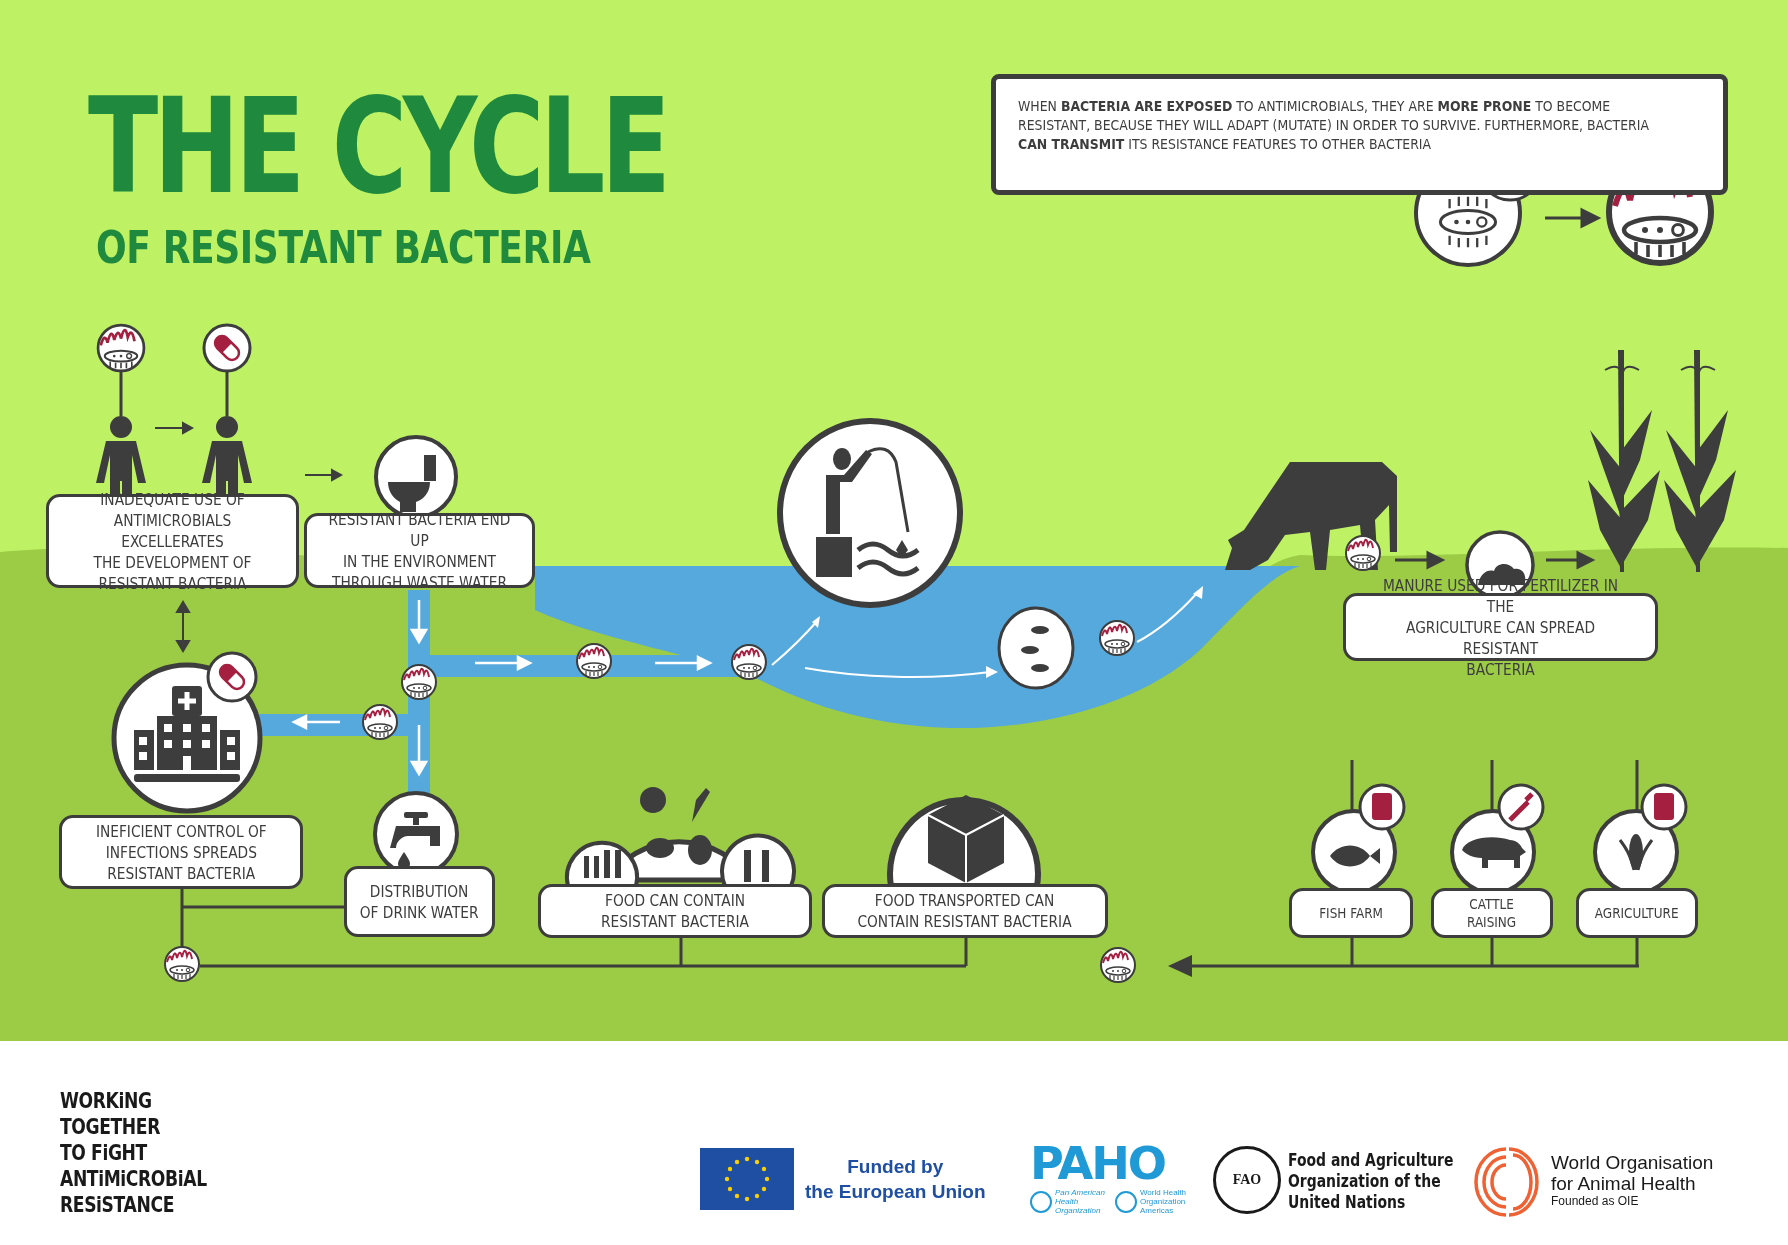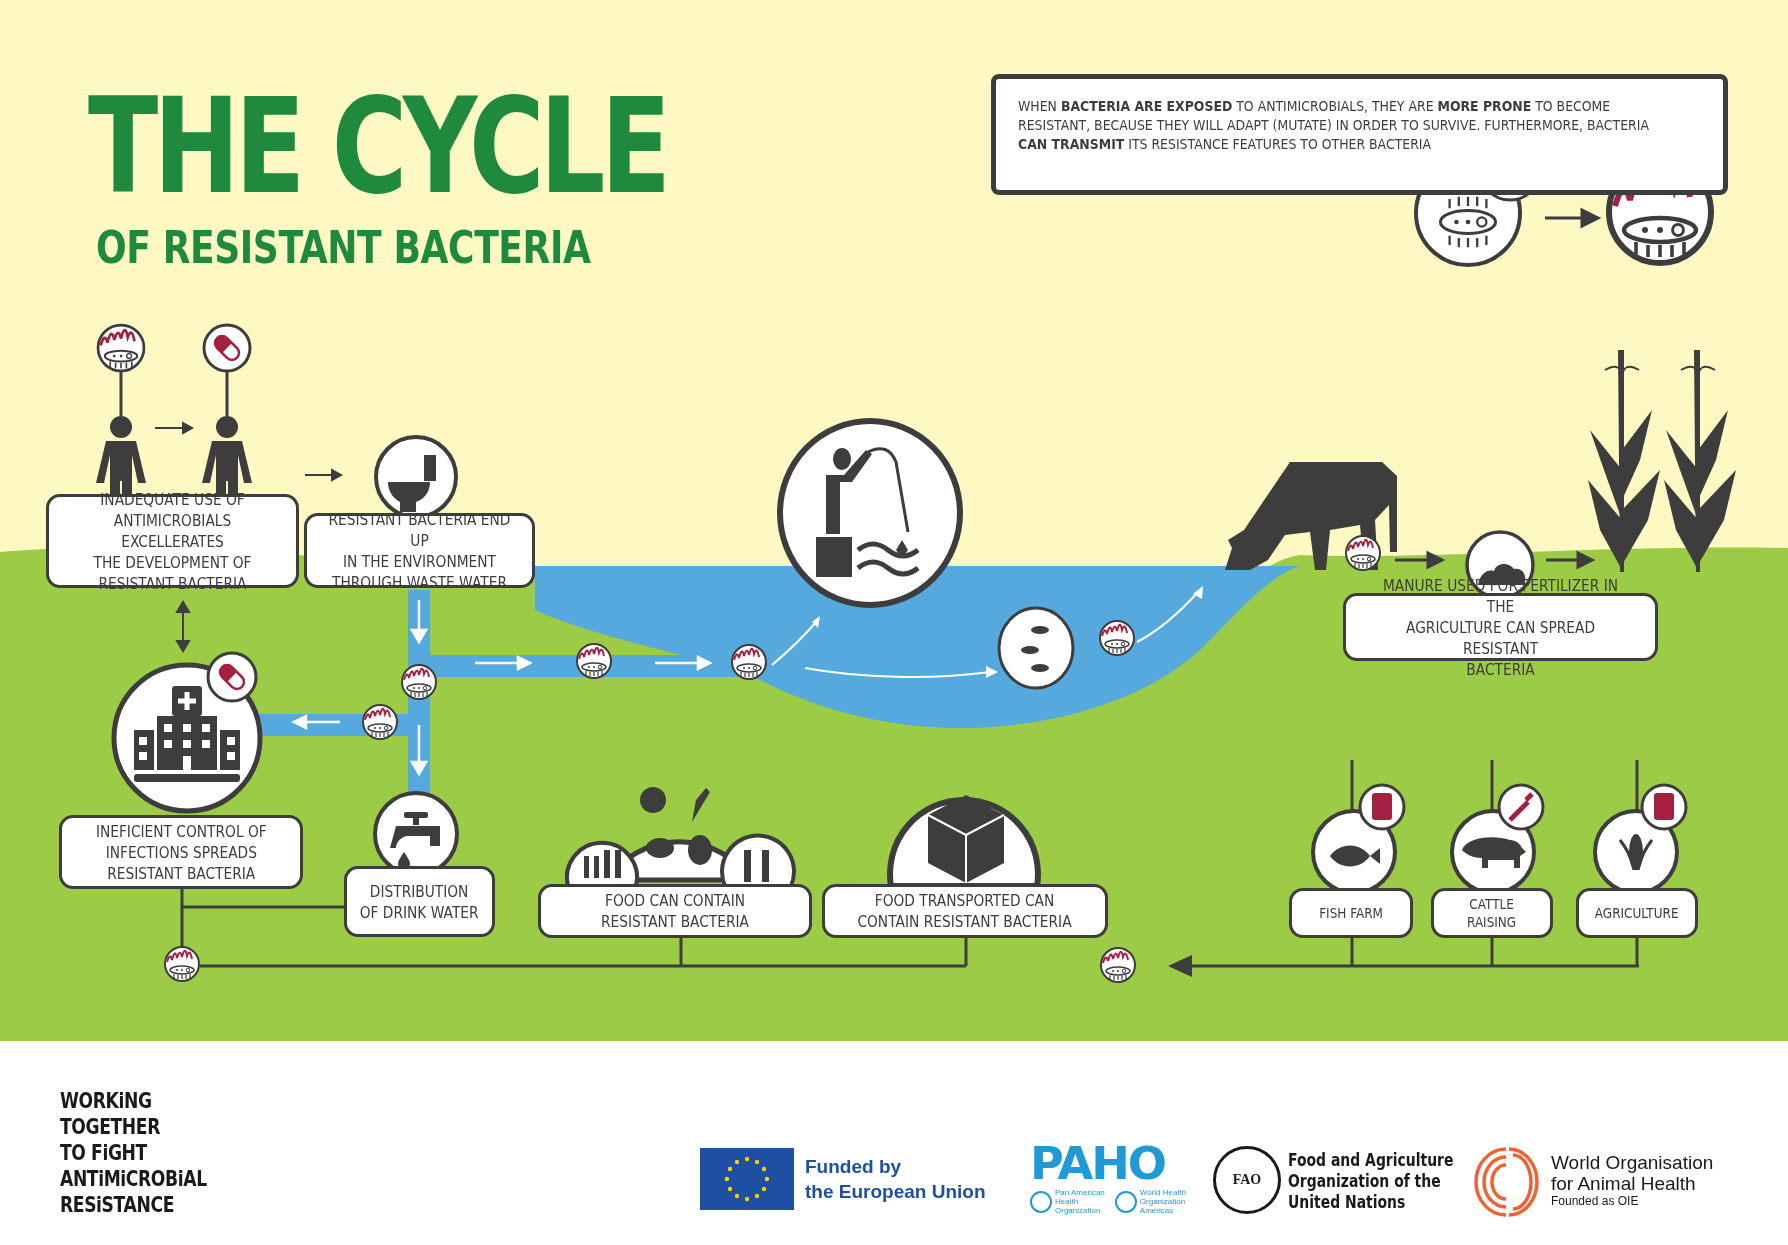--- a/index.html
+++ b/index.html
@@ -1,18 +1,18 @@
 <!DOCTYPE html>
 <html><head>
 <meta charset="utf-8">
 <style>
   * { box-sizing: border-box; margin: 0; padding: 0; }
   html, body { width: 1788px; height: 1245px; overflow: hidden; background: #ffffff; }
   body { position: relative; font-family: "Liberation Sans", "DejaVu Sans", sans-serif; color: #3d3d3d; }
-  #scene { position: absolute; left: 0; top: 0; width: 1788px; height: 1041px; background: #fef9c3; overflow: hidden; }
+  #scene { position: absolute; left: 0; top: 0; width: 1788px; height: 1041px; background: #bef264; overflow: hidden; }
   #scene-svg { position: absolute; left: 0; top: 0; }
   .title-main { position: absolute; left: 88px; top: 80px; font-family: "DejaVu Sans", sans-serif; font-weight: bold; font-size: 132px; letter-spacing: -6px; color: #1f8a3e; transform: scaleX(0.78); transform-origin: left top; line-height: 1; white-space: nowrap; }
   .title-sub { position: absolute; left: 96px; top: 222px; font-family: "DejaVu Sans", sans-serif; font-weight: bold; font-size: 44px; color: #1f8a3e; transform: scaleX(0.82); transform-origin: left top; white-space: nowrap; letter-spacing: -0.5px; }
   .box { position: absolute; background: #ffffff; border: 3px solid #3d3d3d; border-radius: 14px; display: flex; align-items: center; justify-content: center; text-align: center; font-family: "DejaVu Sans", sans-serif; text-transform: uppercase; color: #3d3d3d; }
   .box span { display: block; transform: scaleX(0.86); font-size: 16px; line-height: 21px; white-space: pre-line; }
   .box.top span { align-self: flex-start; margin-top: 12px; }
   .info-box { position: absolute; left: 991px; top: 74px; width: 737px; height: 121px; background: #fff; border: 5px solid #3d3d3d; border-radius: 8px; padding: 18px 22px; }
   .info-text { font-family: "DejaVu Sans", sans-serif; font-size: 14.5px; line-height: 19px; color: #3d3d3d; transform: scaleX(0.86); transform-origin: left top; width: 800px; }
   .info-text b { font-weight: bold; }
   .footer-left { position: absolute; left: 60px; top: 1088px; font-family: "DejaVu Sans", sans-serif; font-weight: bold; font-size: 22px; line-height: 26px; color: #1a1a1a; transform: scaleX(0.78); transform-origin: left top; letter-spacing: -0.5px; }
@@ -354,26 +354,26 @@
         <circle cx="57" cy="48" r="2.2"></circle>
         <circle cx="47" cy="51" r="2.2"></circle>
         <circle cx="37" cy="48" r="2.2"></circle>
         <circle cx="30" cy="41" r="2.2"></circle>
         <circle cx="27" cy="31" r="2.2"></circle>
         <circle cx="30" cy="21" r="2.2"></circle>
         <circle cx="37" cy="14" r="2.2"></circle>
     </g>
   </svg>
 </div>
-<div class="eu-text" style="white-space:pre-line;">Funded by
+<div class="eu-text" style="white-space:pre-line;text-align:center;">Funded by
 the European Union</div>
 
 <div class="paho-logo">PAHO</div>
 <div class="paho-sub">
-  <div style="display:flex;align-items:center;">
+  <div style="display:flex;align-items:center;font-style:italic;">
       <span class="glob"></span>
       <span style="white-space:pre-line;">Pan American
 Health
 Organization</span>
     </div>
   <div style="display:flex;align-items:center;">
       <span class="glob"></span>
       <span style="white-space:pre-line;">World Health
 Organization
 Americas</span>

